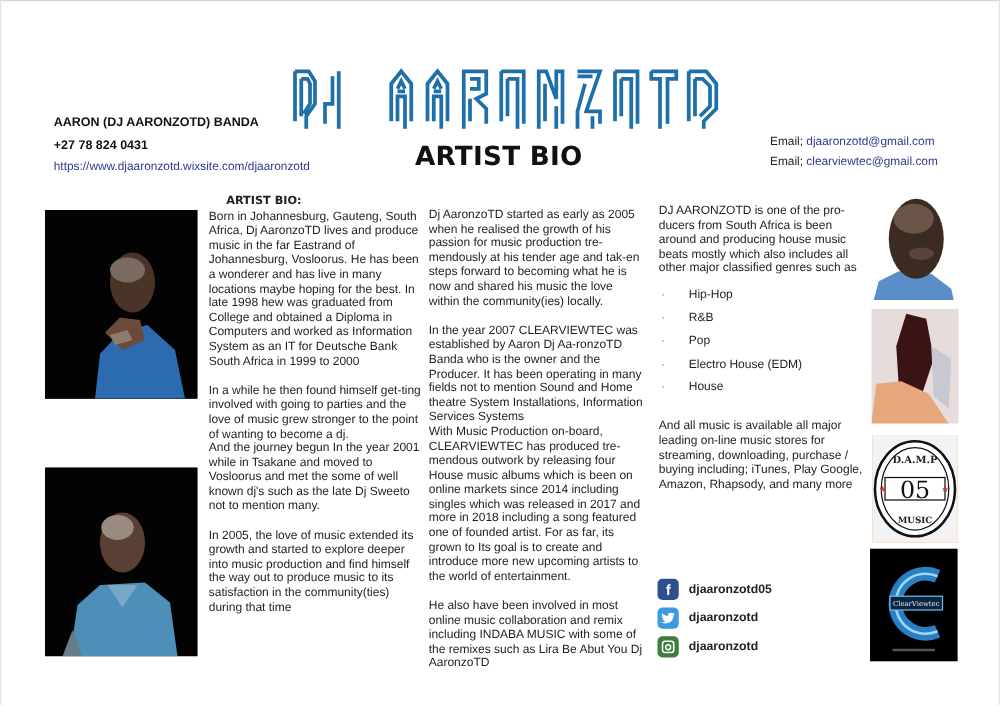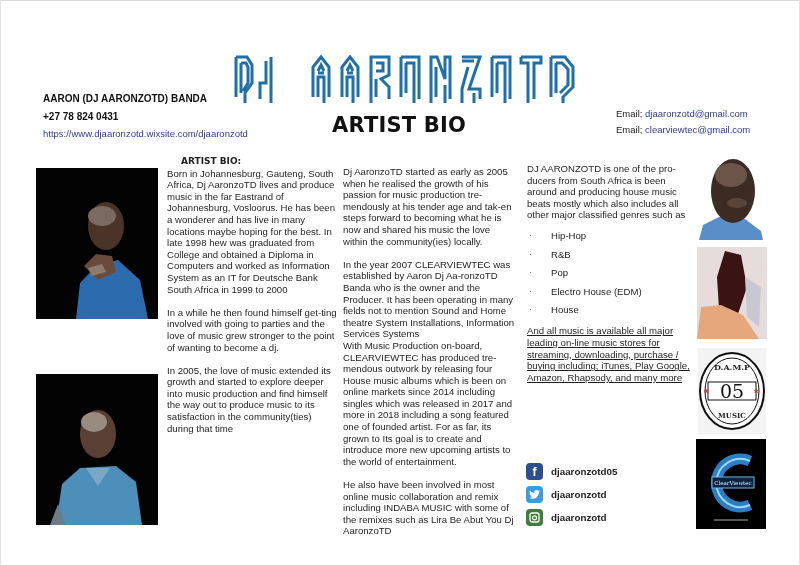--- a/index.html
+++ b/index.html
@@ -147,20 +147,21 @@
       <path d="M50 94 L62 112 L74 94 Z" fill="#7aa7c7"></path>
       <path d="M22 130 L30 151 L14 151 Z" fill="#6a7c88"></path>
     </svg>
   </div>
 
   <div class="abs col" style="left:166px; top:155px; width:172px;">
     <div class="bio-label">ARTIST BIO:</div>
     <p>Born in Johannesburg, Gauteng, South Africa, Dj AaronzoTD lives and produce music in the far Eastrand of Johannesburg, Vosloorus. He has been a wonderer and has live in many locations maybe hoping for the best. In late 1998 hew was graduated from College and obtained a Diploma in Computers and worked as Information System as an IT for Deutsche Bank South Africa in 1999 to 2000</p>
     <div class="gap"></div>
     <p>In a while he then found himself get-ting involved with going to parties and the love of music grew stronger to the point of wanting to become a dj.</p>
+    <p>And the journey begun In the year 2001 while in Tsakane and moved to Vosloorus and met the some of well known dj's such as the late Dj Sweeto not to mention many.</p>
     <div class="gap"></div>
     <p>In 2005, the love of music extended its growth and started to explore deeper into music production and find himself the way out to produce music to its satisfaction in the community(ties) during that time</p>
   </div>
 
   <div class="abs col" style="left:342px; top:165px; width:172px;">
     <p>Dj AaronzoTD started as early as 2005 when he realised the growth of his passion for music production tre-mendously at his tender age and tak-en steps forward to becoming what  he is now and shared his music the love within the community(ies) locally.</p>
     <div class="gap"></div>
     <p>In the year 2007  CLEARVIEWTEC was established by Aaron Dj Aa-ronzoTD Banda who is the owner and the Producer. It has been operating in many fields not to mention Sound and Home theatre System Installations, Information Services Systems</p>
     <p>With Music Production on-board, CLEARVIEWTEC has produced tre-mendous outwork by releasing four House music albums which is been on online markets since 2014 including singles which was released in 2017 and more in 2018 including a song featured one of founded artist. For as far, its grown to Its goal is to create and introduce more new upcoming artists to the world of entertainment.</p>
     <div class="gap"></div>
@@ -184,21 +185,21 @@
         </li>
       <li>
           <span class="dot">·</span>
           <span>Electro House (EDM)</span>
         </li>
       <li>
           <span class="dot">·</span>
           <span>House</span>
         </li>
     </ul>
-    <p style="margin-top:6px;text-decoration:underline;">And all music is available all major leading on-line music stores for streaming, downloading, purchase / buying including; iTunes, Play Google, Amazon, Rhapsody, and many more</p>
+    <p style="margin-top:16px;">And all music is available all major leading on-line music stores for streaming, downloading, purchase / buying including; iTunes, Play Google, Amazon, Rhapsody, and many more</p>
   </div>
 
 
   <div class="abs" style="left:525px; top:459px;">
     <div class="social-row">
       <span class="social-icon" style="background:#2d4f8f;">f</span>
       <span class="social-label">djaaronzotd05</span>
     </div>
     <div class="social-row">
       <span class="social-icon" style="background:#3b9be0;">

